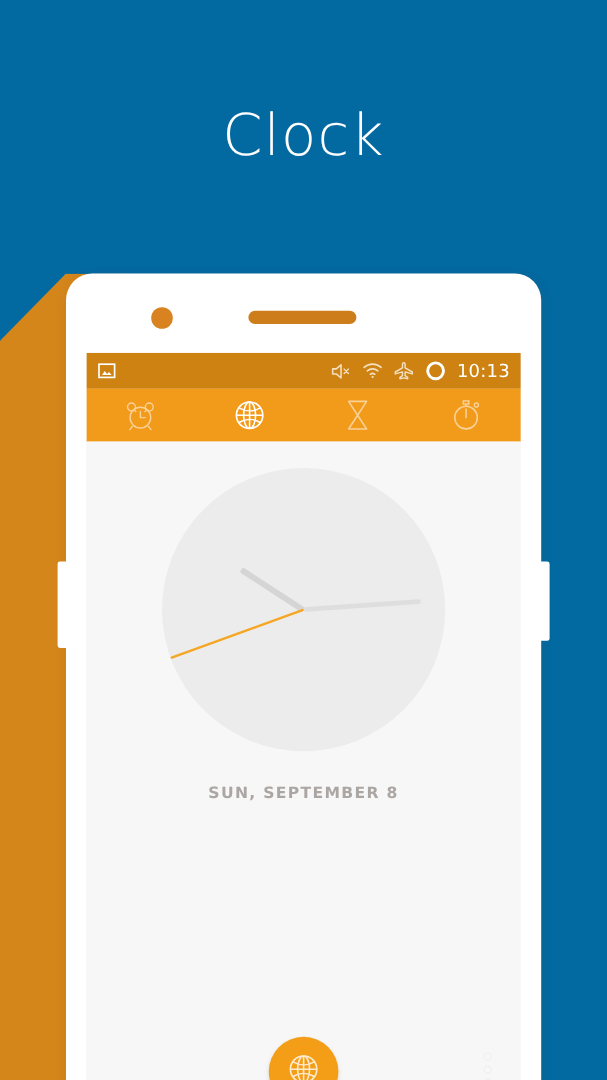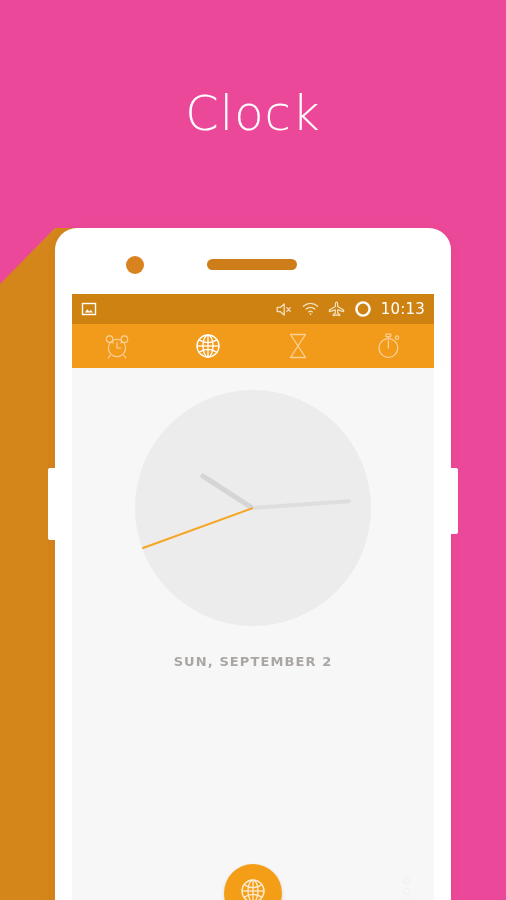--- a/index.html
+++ b/index.html
@@ -10,21 +10,21 @@
     width: 506px;
     height: 900px;
     overflow: hidden;
     font-family: "Liberation Sans", sans-serif;
     background: #FFA024;
     position: relative;
   }
   .stage {
     position: absolute;
     inset: 0;
-    background: #ec4899;
+    background: #0369a1;
     overflow: hidden;
   }
 
   
   .page-title {
     position: absolute;
     top: 84px;
     left: 0;
     width: 506px;
     text-align: center;
@@ -358,21 +358,21 @@
 
       <div class="content">
 
         <div class="analog-clock">
           <div class="clock-face"></div>
           <div class="hand hand-hour" style="transform: rotate(213deg);"></div>
           <div class="hand hand-minute" style="transform: rotate(356deg);"></div>
           <div class="hand hand-second" style="transform: rotate(160deg);"></div>
         </div>
 
-        <div class="date-label">SUN, SEPTEMBER 2</div>
+        <div class="date-label">SUN, SEPTEMBER 8</div>
 
         <div class="fab">
           <span>
             <svg width="30" height="30" viewBox="0 0 30 30">
               <circle cx="15" cy="15" r="11" fill="none" stroke="#FDEBD0" stroke-width="1.4"></circle>
               <ellipse cx="15" cy="15" rx="5" ry="11" fill="none" stroke="#FDEBD0" stroke-width="1.3"></ellipse>
               <line x1="4" y1="15" x2="26" y2="15" stroke="#FDEBD0" stroke-width="1.3"></line>
               <path d="M6.2 8.9 A 17 17 0 0 0 23.8 8.9" fill="none" stroke="#FDEBD0" stroke-width="1.3"></path>
               <path d="M6.2 21.1 A 17 17 0 0 1 23.8 21.1" fill="none" stroke="#FDEBD0" stroke-width="1.3"></path>
               <line x1="15" y1="4" x2="15" y2="26" stroke="#FDEBD0" stroke-width="1.3"></line>

